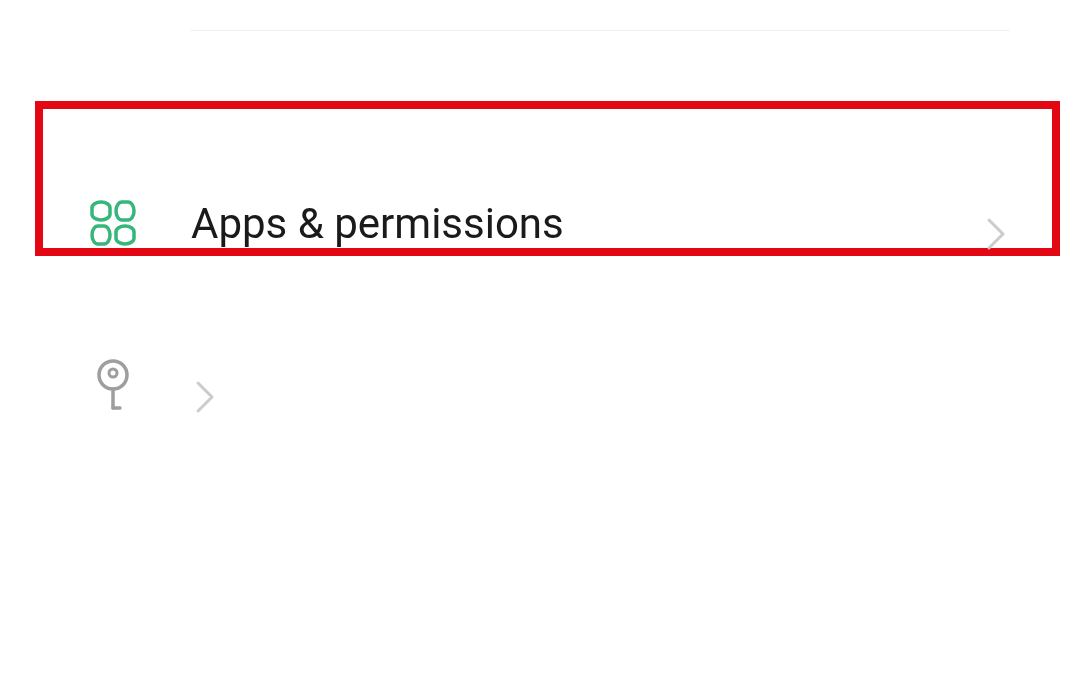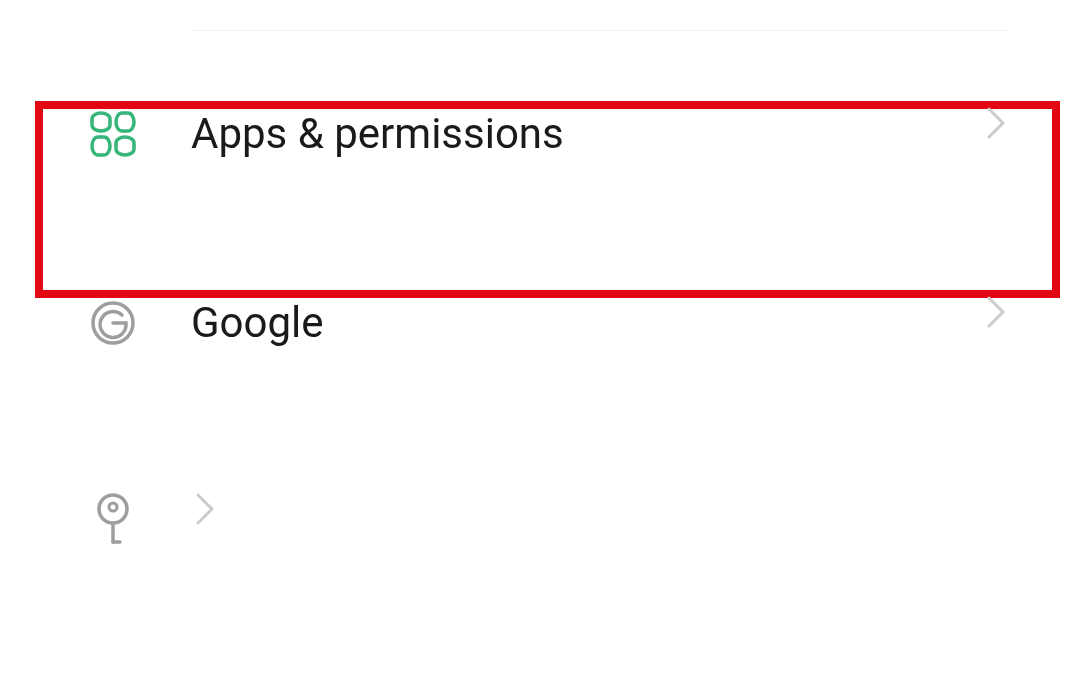--- a/index.html
+++ b/index.html
@@ -18,22 +18,22 @@
     }
     .divider {
       height: 1px;
       background: #f0f0f0;
       margin-left: 190px;
       margin-right: 70px;
       margin-bottom: 70px;
     }
     .settings-item {
       display: flex;
-      align-items: flex-start;
-      height: 197px;
+      align-items: flex-end;
+      height: 155px;
       padding-left: 88px;
       padding-right: 70px;
       cursor: pointer;
     }
     .highlight {
       border: 8px solid #e30613;
       margin-left: 35px;
       margin-right: 20px;
       padding-left: 45px;
       padding-right: 42px;
@@ -76,34 +76,20 @@
       </svg>
     </span>
     <span class="item-label">Apps &amp; permissions</span>
     <span class="chevron">
       <svg width="20" height="34" viewBox="0 0 20 34">
         <polyline points="3,3 17,17 3,31" fill="none" stroke="#cccccc" stroke-width="3" stroke-linecap="round" stroke-linejoin="round"></polyline>
       </svg>
     </span>
   </div>
 
-  <div class="settings-item">
-    <span class="icon-wrapper">
-      <svg width="46" height="46" viewBox="0 0 46 46">
-        <circle cx="23" cy="23" r="20" fill="none" stroke="#9e9e9e" stroke-width="3.5"></circle>
-        <path d="M 32 15 A 13 13 0 1 0 36 23 L 23 23" fill="none" stroke="#9e9e9e" stroke-width="3.5" stroke-linecap="round"></path>
-      </svg>
-    </span>
-    <span class="item-label">Google</span>
-    <span class="chevron">
-      <svg width="20" height="34" viewBox="0 0 20 34">
-        <polyline points="3,3 17,17 3,31" fill="none" stroke="#cccccc" stroke-width="3" stroke-linecap="round" stroke-linejoin="round"></polyline>
-      </svg>
-    </span>
-  </div>
 
   <div class="settings-item">
     <span class="icon-wrapper">
       <svg width="46" height="56" viewBox="0 0 46 56">
         <circle cx="23" cy="17" r="14" fill="none" stroke="#9e9e9e" stroke-width="3.5"></circle>
         <circle cx="23" cy="15" r="4" fill="none" stroke="#9e9e9e" stroke-width="3"></circle>
         <line x1="23" y1="31" x2="23" y2="50" stroke="#9e9e9e" stroke-width="3.5" stroke-linecap="round"></line>
         <line x1="23" y1="50" x2="30" y2="50" stroke="#9e9e9e" stroke-width="3.5" stroke-linecap="round"></line>
       </svg>
     </span>

